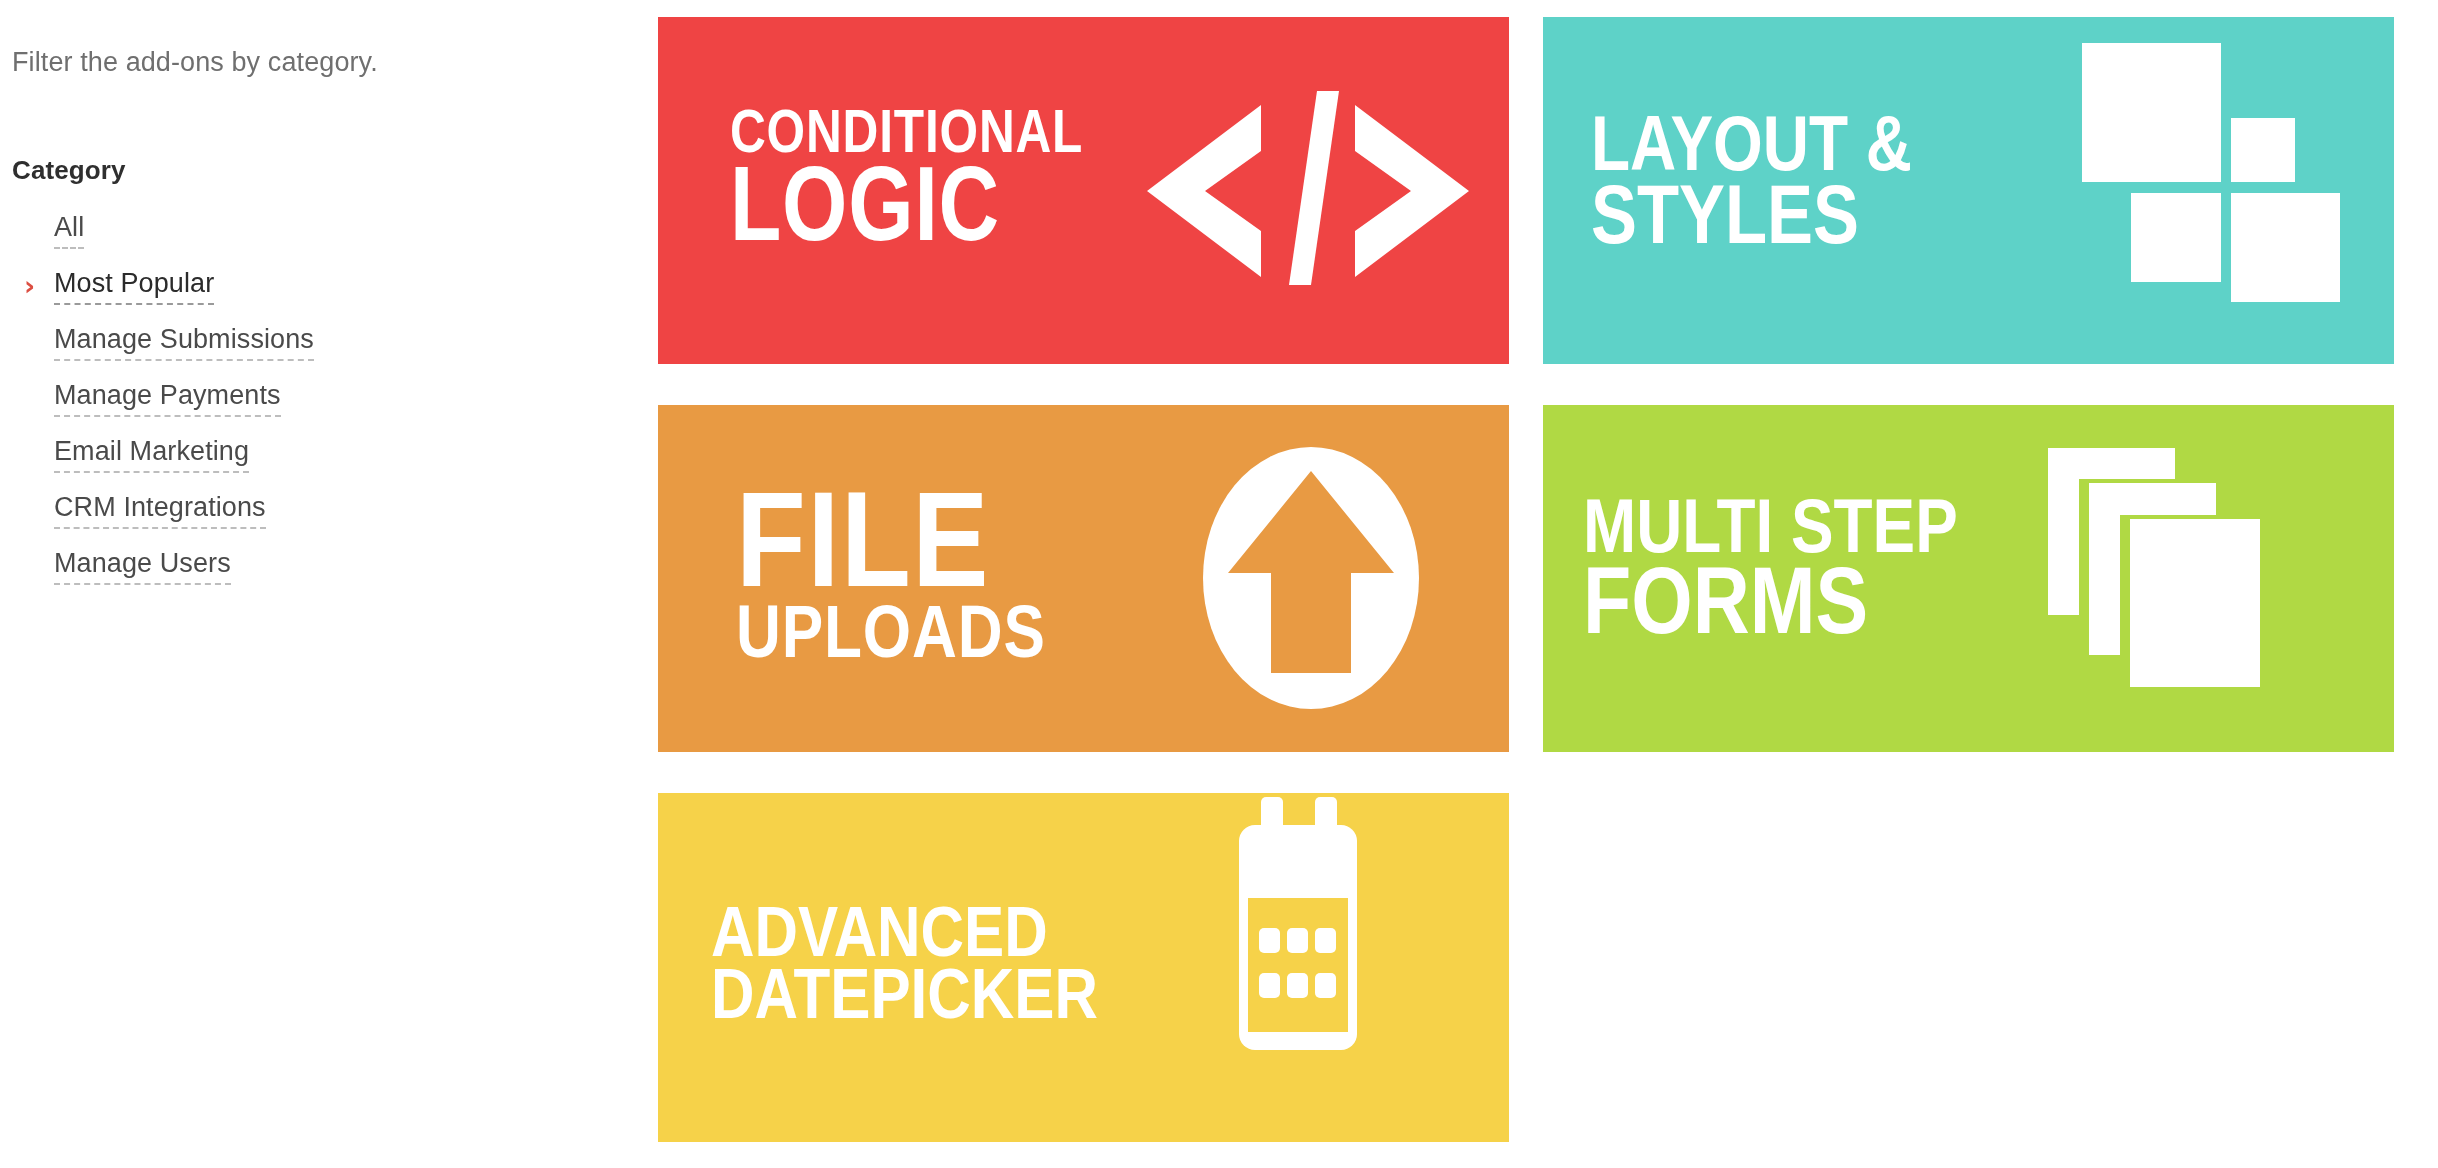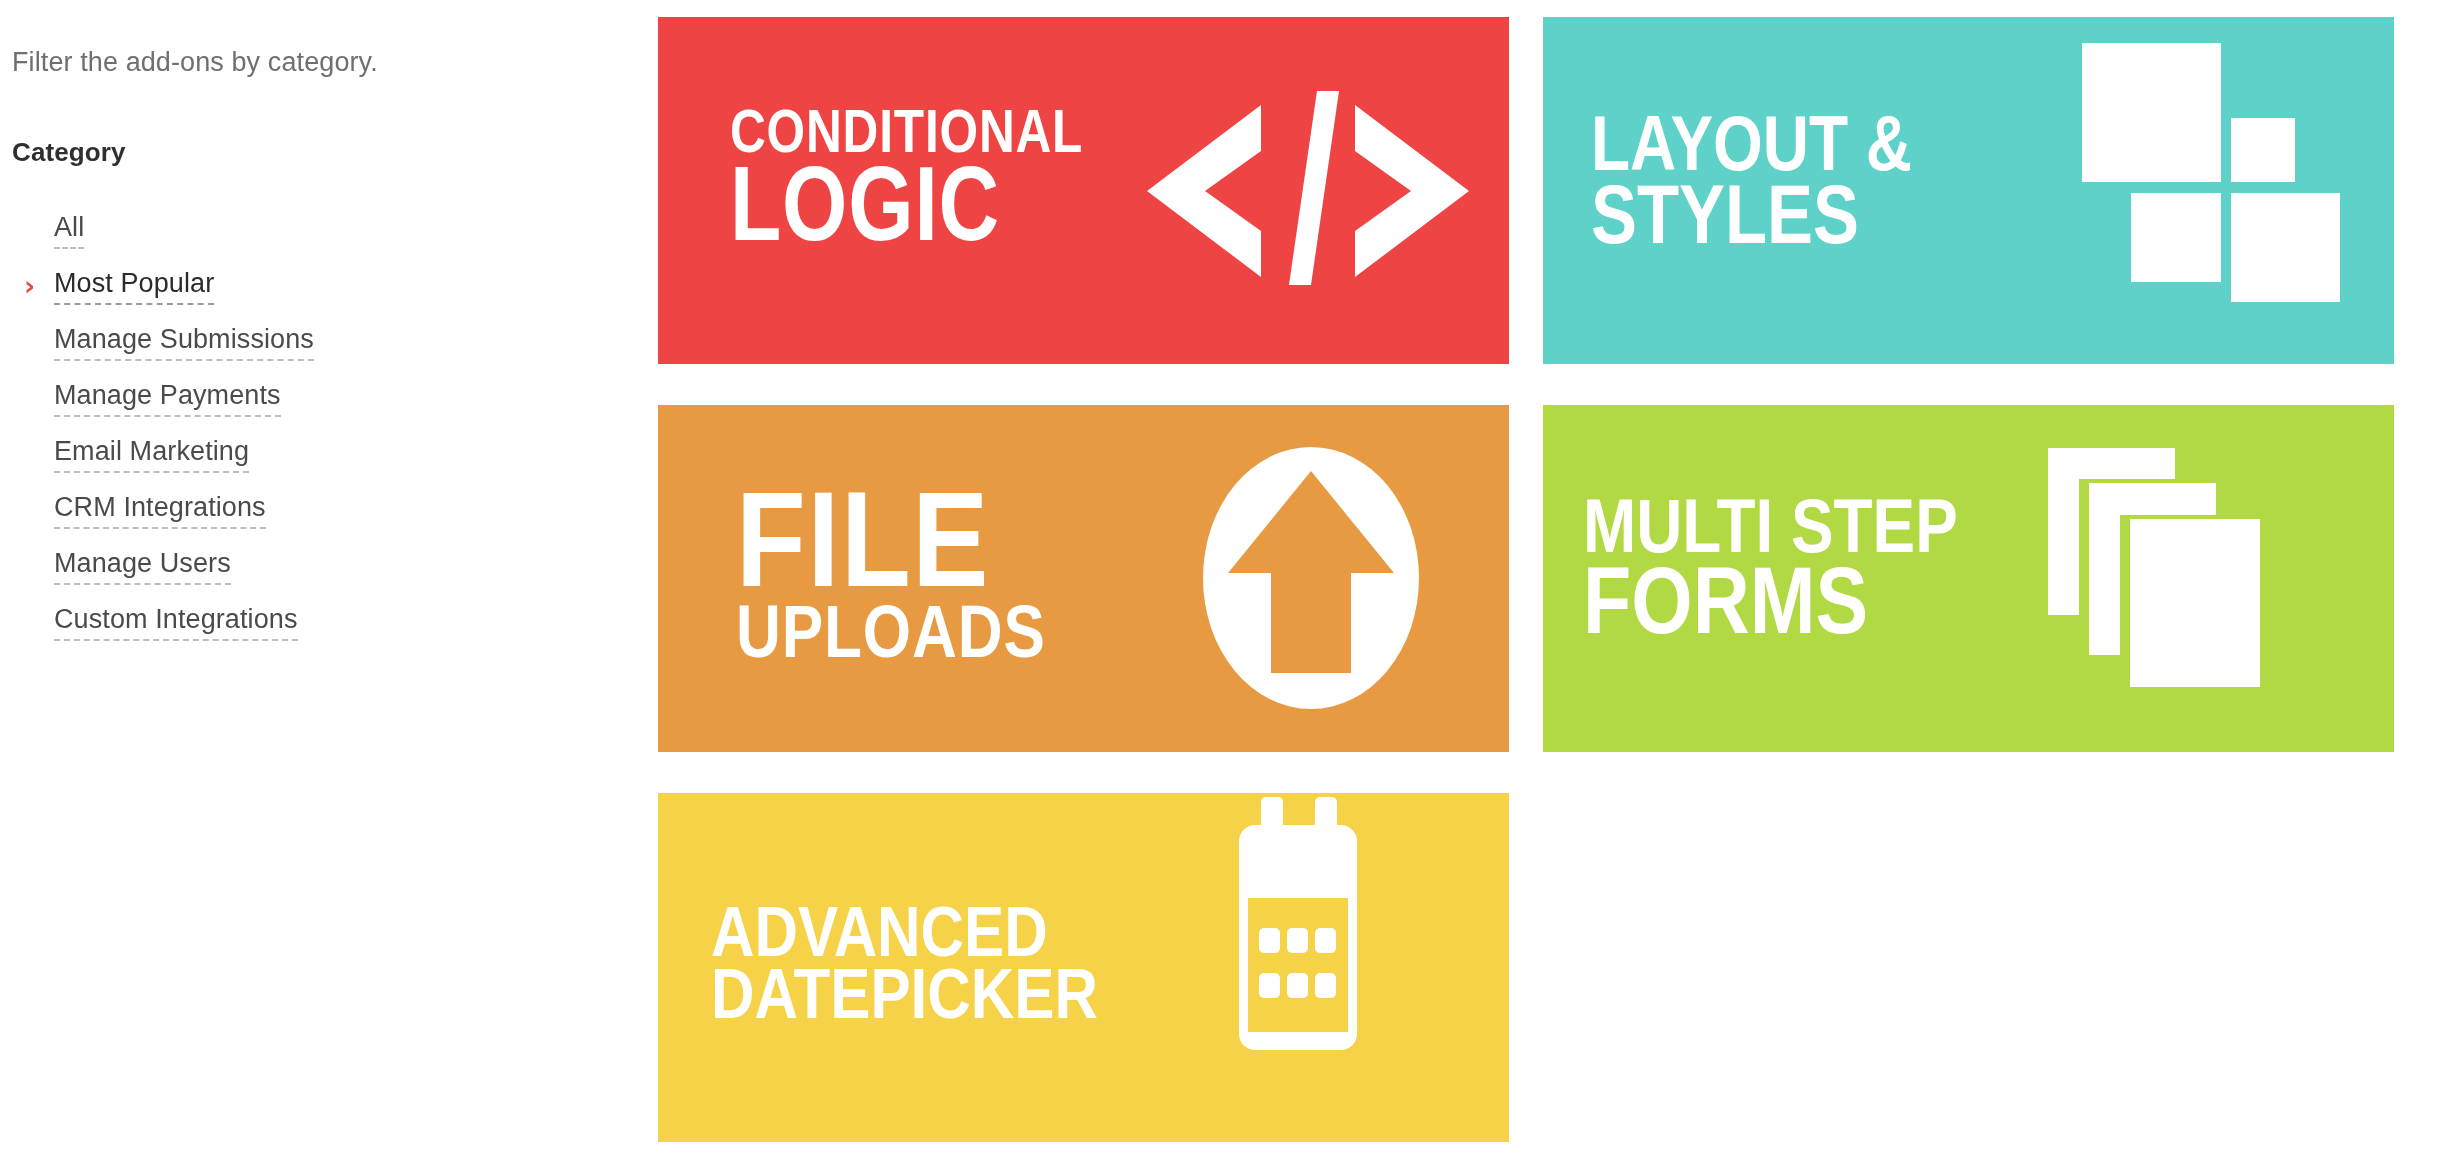--- a/index.html
+++ b/index.html
@@ -39,21 +39,21 @@
     top: 46px;
     font-size: 27px;
     line-height: 1.2;
     color: #6f6f6f;
     letter-spacing: 0.1px;
     white-space: nowrap;
   }
   .cat-heading {
     position: absolute;
     left: 12px;
-    top: 137px;
+    top: 155px;
     font-size: 26px;
     font-weight: bold;
     color: #2f2f2f;
     letter-spacing: 0.1px;
   }
   .cat-list {
     position: absolute;
     left: 0;
     top: 202px;
     width: 600px;
@@ -202,24 +202,20 @@
 
         <a class="cat-link">CRM Integrations</a>
       </li>
 
       <li class="cat-item">
 
         <a class="cat-link">Manage Users</a>
       </li>
 
 
-      <li class="cat-item">
-
-        <a class="cat-link">Custom Integrations</a>
-      </li>
 
     </ul>
   </aside>
 
   <div class="cards">
 
     <div class="card card--conditional" style="background-color: #ef4444;">
       <div class="card-text">
         <span class="card-line1">CONDITIONAL</span>
         <span class="card-line2">LOGIC</span>

